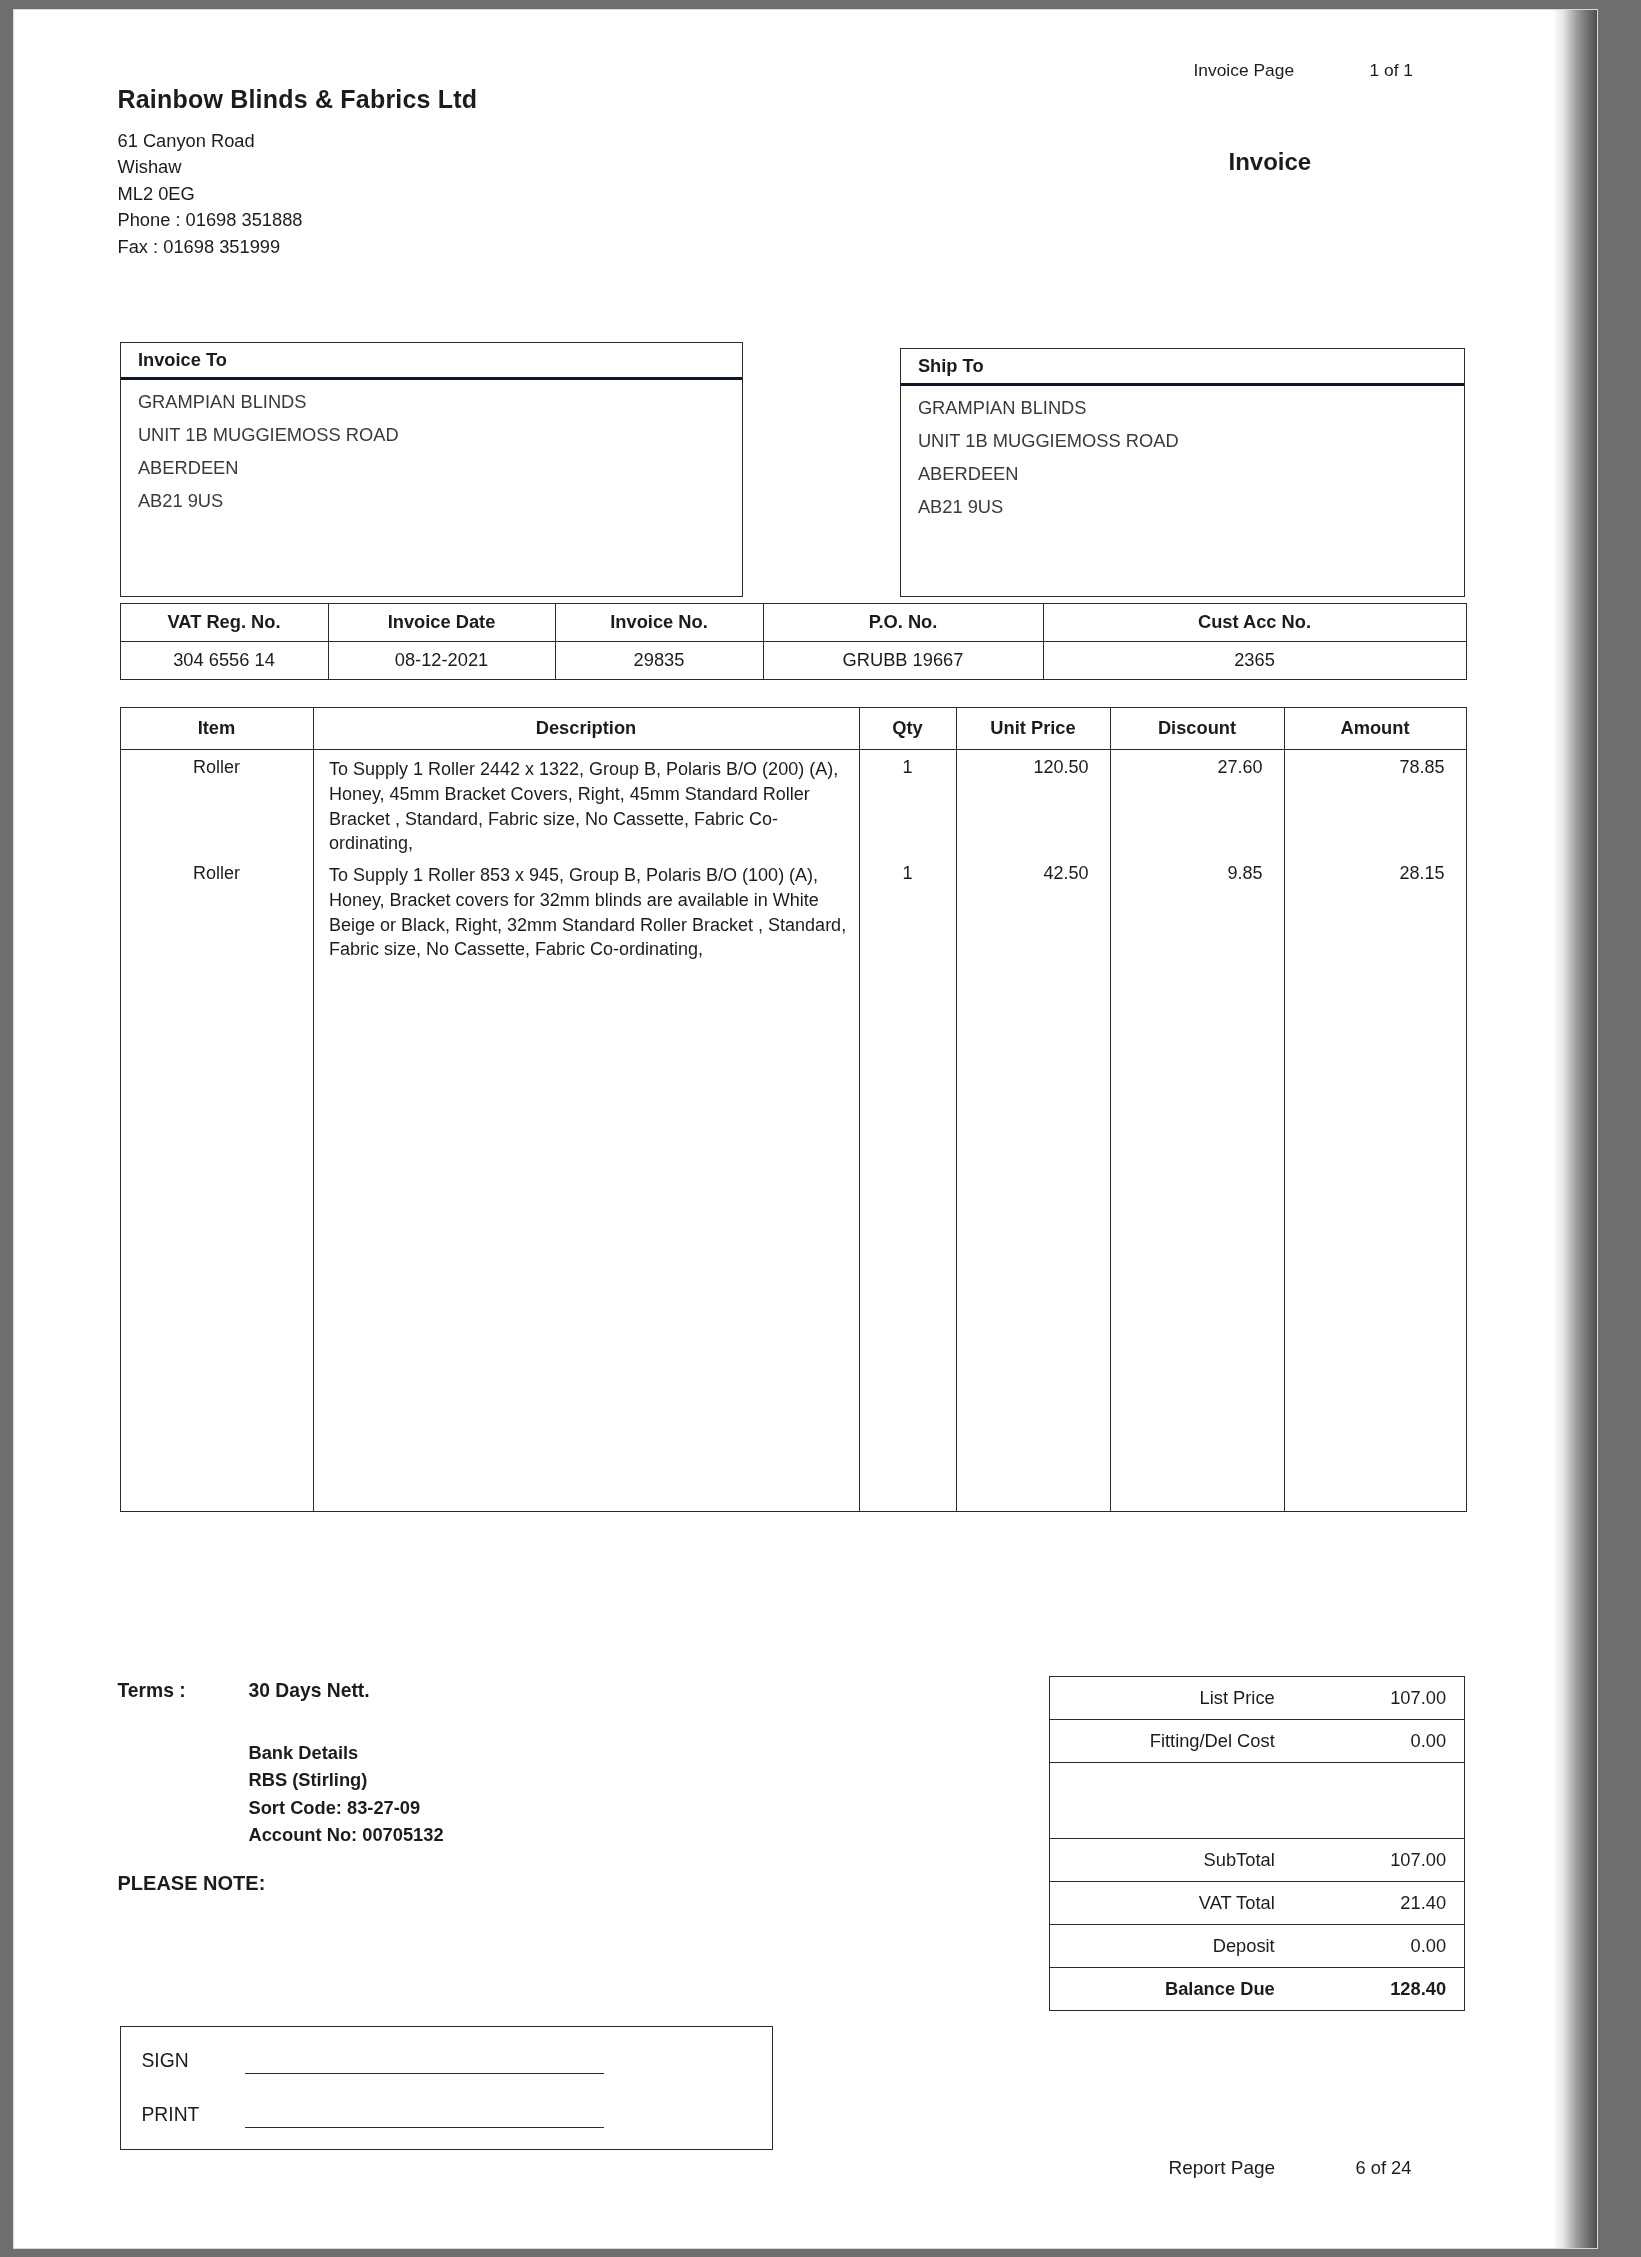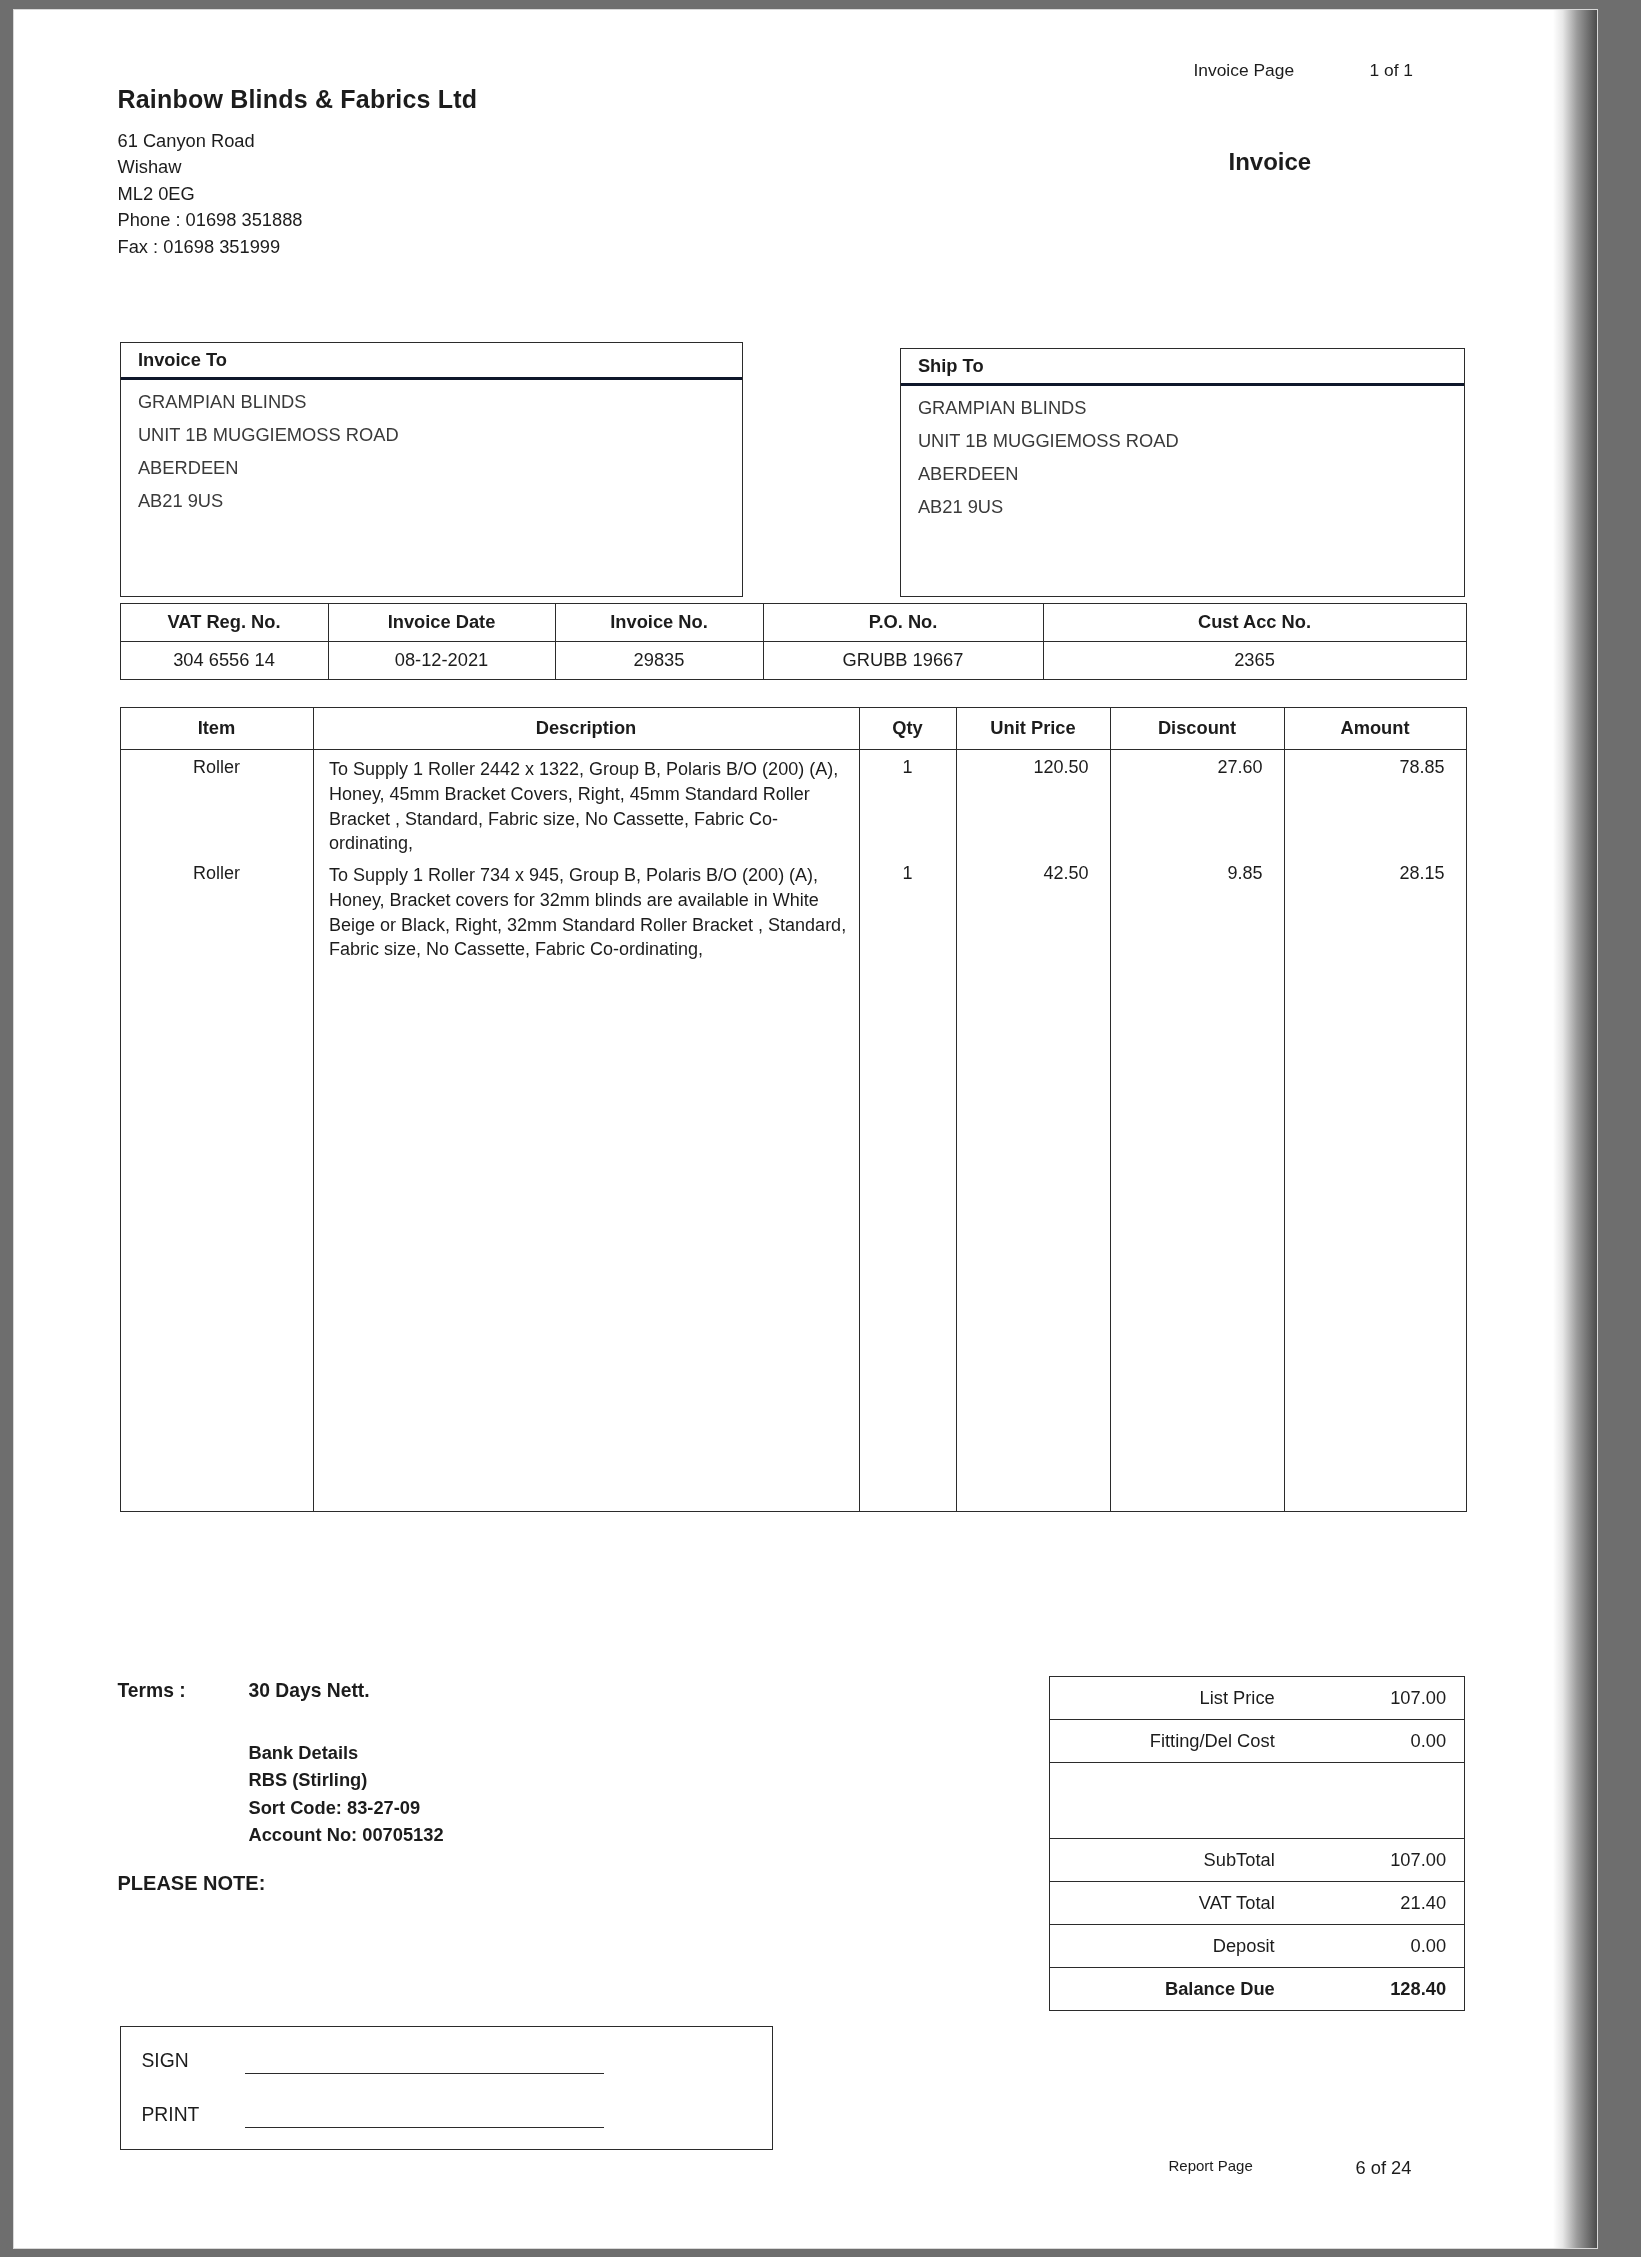--- a/index.html
+++ b/index.html
@@ -223,21 +223,21 @@
   }
   .totals td.lbl { border-right: none; }
   .totals td.val { border-left: none; width: 154px; }
   .totals tr.gap td { height: 75px; border-top: none; border-bottom: 1px solid #2b2b2b; }
   .totals tr.bold td { font-weight: bold; }
 
   
   .report-page-label {
     position: absolute;
     left: 1155px; top: 2147px;
-    font-size: 15px;
+    font-size: 19px;
   }
   .report-page-value {
     position: absolute;
     left: 1342px; top: 2147px;
     font-size: 18.3px;
   }
 </style>
 </head>
 <body>
 
@@ -319,21 +319,21 @@
         <tr>
           <td class="c-item">Roller</td>
           <td class="c-desc">To Supply 1 Roller  2442 x 1322, Group B, Polaris B/O (200) (A), Honey, 45mm Bracket Covers, Right, 45mm Standard Roller Bracket , Standard, Fabric size, No Cassette, Fabric Co-ordinating,</td>
           <td class="c-qty">1</td>
           <td class="c-num">120.50</td>
           <td class="c-num">27.60</td>
           <td class="c-num">78.85</td>
         </tr>
         <tr>
           <td class="c-item">Roller</td>
-          <td class="c-desc">To Supply 1 Roller  734 x 945, Group B, Polaris B/O (200) (A), Honey, Bracket covers for 32mm blinds are available in White Beige or Black, Right, 32mm Standard Roller Bracket , Standard, Fabric size, No Cassette, Fabric Co-ordinating,</td>
+          <td class="c-desc">To Supply 1 Roller  853 x 945, Group B, Polaris B/O (100) (A), Honey, Bracket covers for 32mm blinds are available in White Beige or Black, Right, 32mm Standard Roller Bracket , Standard, Fabric size, No Cassette, Fabric Co-ordinating,</td>
           <td class="c-qty">1</td>
           <td class="c-num">42.50</td>
           <td class="c-num">9.85</td>
           <td class="c-num">28.15</td>
         </tr>
         <tr class="items-filler">
           <td></td>
             <td></td>
             <td></td>
           <td></td>

